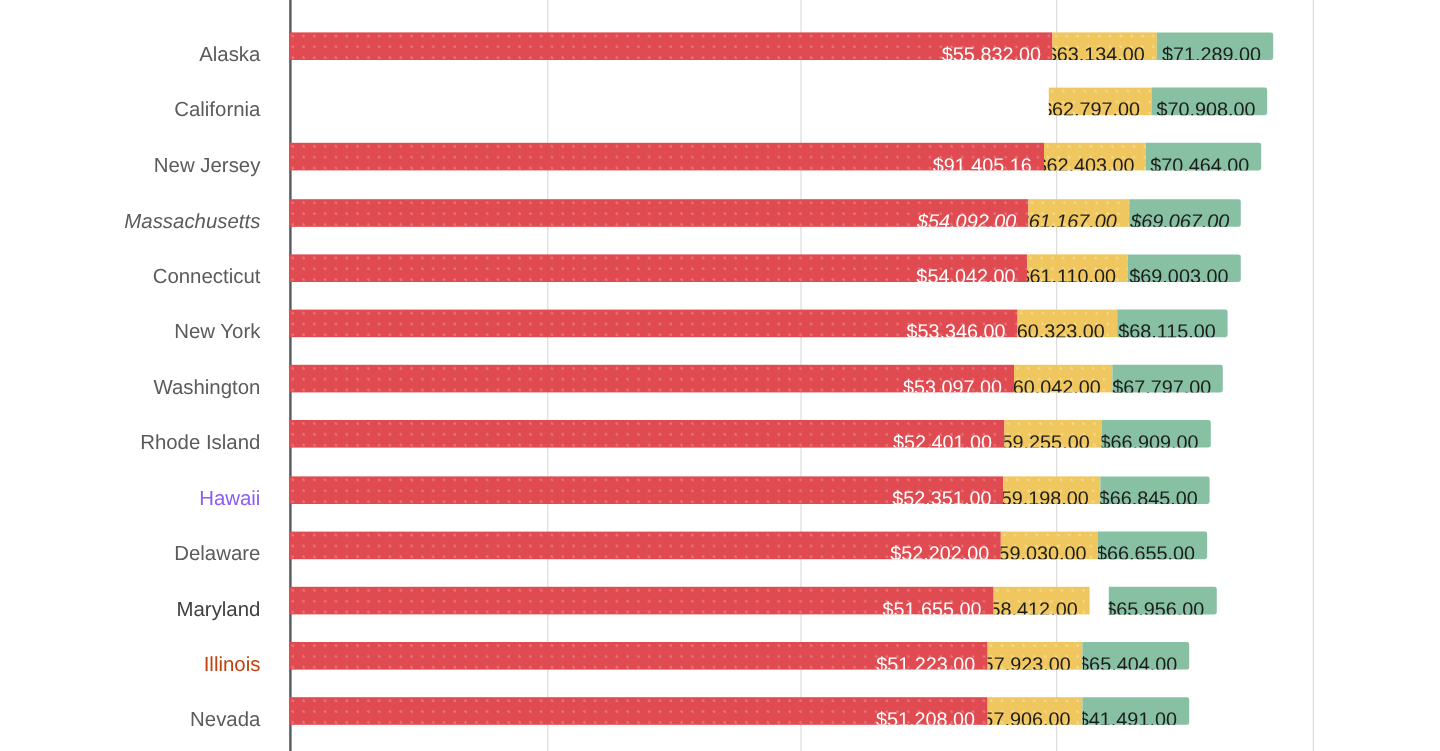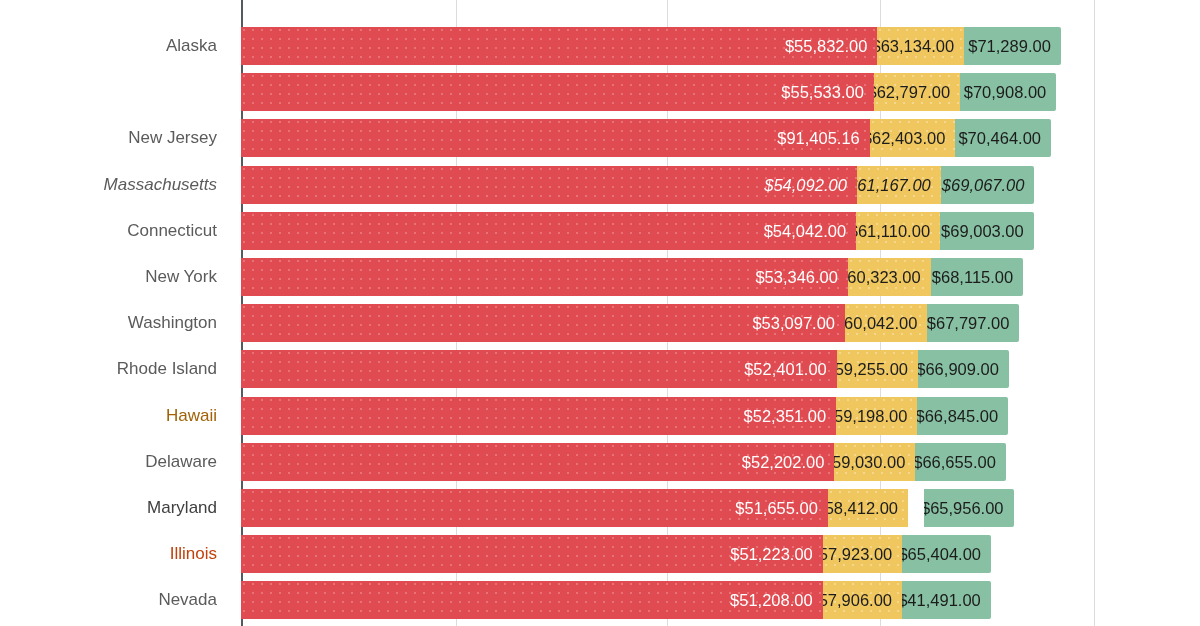--- a/index.html
+++ b/index.html
@@ -67,21 +67,21 @@
     padding-right: 12px;
     box-sizing: border-box;
     font-size: 17px;
     color: #5b5b5b;
     white-space: nowrap;
   }
 
   .seg {
     position: absolute;
     top: 0;
-    height: 38px;
+    height: 23px;
     box-sizing: border-box;
     overflow: hidden;
     padding-left: 20px;
   }
 
   .seg-label {
     position: absolute;
     right: 10px;
     top: 0;
     height: 38px;
@@ -138,23 +138,21 @@
           <span class="seg-label">$55,832.00</span>
         </div>
         <div class="seg seg-yellow" style="left: 877.479px; width: 86.6163px;">
           <span class="seg-label">$63,134.00</span>
         </div>
         <div class="seg seg-green seg-last" style="left: 964.096px; width: 96.7346px;">
           <span class="seg-label">$71,289.00</span>
         </div>
       </div>
       <div class="bar-row" style="top: 73.2px;">
-        <div class="seg seg-red" style="left: 241px; width: 632.932px;">
-          <span class="seg-label">$55,533.00</span>
-        </div>
+        <div class="cat-label" style="width: 229px; left: 0px; color: rgb(91, 91, 91);">California</div>
         <div class="seg seg-yellow" style="left: 873.932px; width: 86.1656px;">
           <span class="seg-label">$62,797.00</span>
         </div>
         <div class="seg seg-green seg-last" style="left: 960.098px; width: 96.2127px;">
           <span class="seg-label">$70,908.00</span>
         </div>
       </div>
       <div class="bar-row" style="top: 119.4px;">
         <div class="cat-label" style="width: 229px; left: 0px; color: rgb(91, 91, 91);">New Jersey</div>
         <div class="seg seg-red" style="left: 241px; width: 628.804px;">
@@ -221,21 +219,21 @@
           <span class="seg-label">$52,401.00</span>
         </div>
         <div class="seg seg-yellow" style="left: 836.781px; width: 81.3021px;">
           <span class="seg-label">$59,255.00</span>
         </div>
         <div class="seg seg-green seg-last" style="left: 918.083px; width: 90.7917px;">
           <span class="seg-label">$66,909.00</span>
         </div>
       </div>
       <div class="bar-row" style="top: 396.6px;">
-        <div class="cat-label" style="width: 229px; left: 0px; color: #a16207; padding-left: 48px;">Hawaii</div>
+        <div class="cat-label" style="width: 229px; left: 0px; color: #8b5cf6; padding-left: 48px;">Hawaii</div>
         <div class="seg seg-red" style="left: 241px; width: 595.188px;">
           <span class="seg-label">$52,351.00</span>
         </div>
         <div class="seg seg-yellow" style="left: 836.188px; width: 81.2191px;">
           <span class="seg-label">$59,198.00</span>
         </div>
         <div class="seg seg-green seg-last" style="left: 917.407px; width: 90.7087px;">
           <span class="seg-label">$66,845.00</span>
         </div>
       </div>

